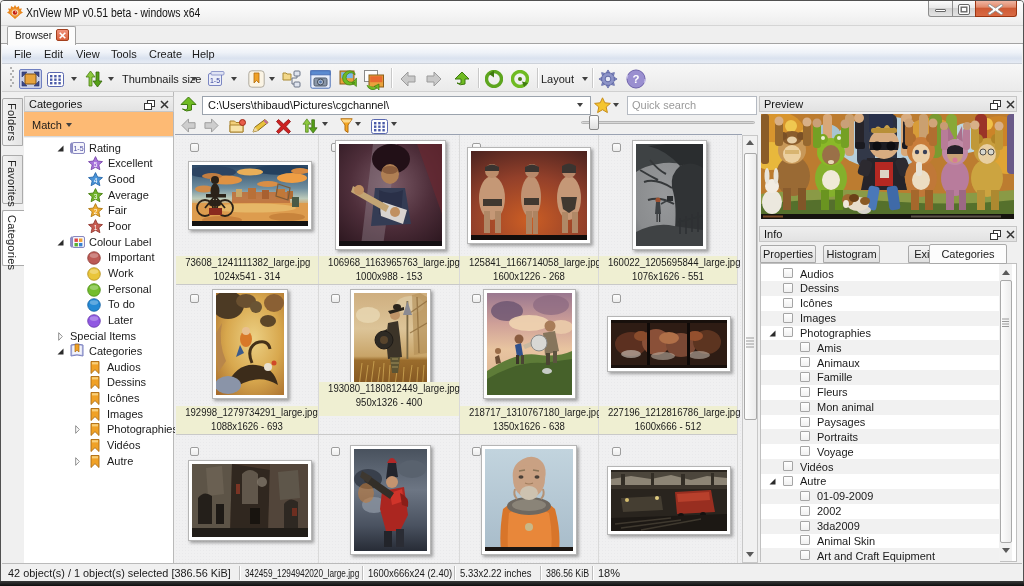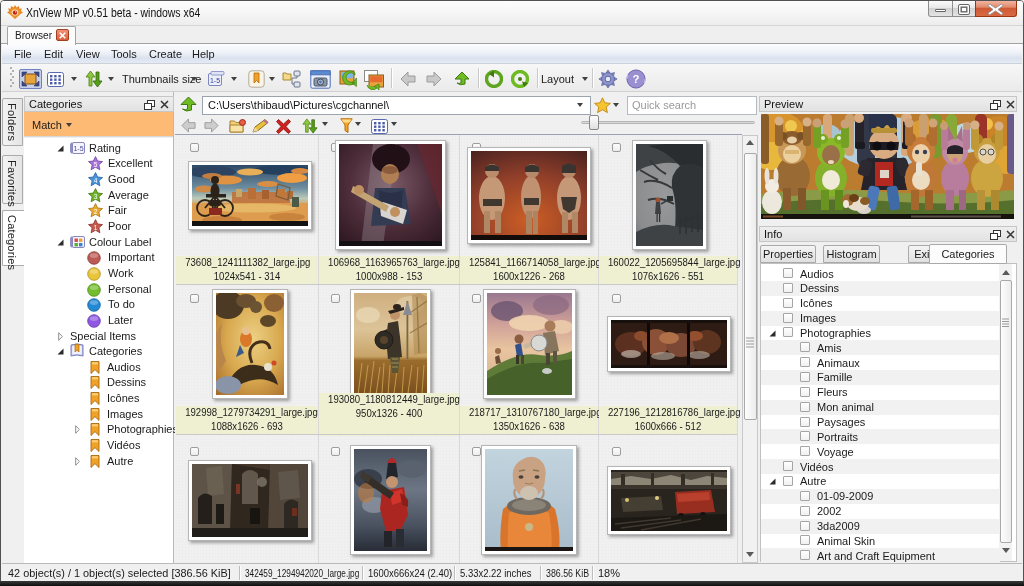--- a/index.html
+++ b/index.html
@@ -872,21 +872,21 @@
     <div>1600x1226 - 268</div>
   </div>
 <div class="band" style="left:599px;top:256px;width:138px;height:27.5px">
     <div>160022_1205695844_large.jpg</div>
     <div>1076x1626 - 551</div>
   </div>
 <div class="band" style="left:176px;top:406px;width:142px;height:27.5px">
     <div>192998_1279734291_large.jpg</div>
     <div>1088x1626 - 693</div>
   </div>
-<div class="band" style="left:319px;top:393px;width:140px;height:43px">
+<div class="band" style="left:319px;top:382px;width:140px;height:34px">
     <div>193080_1180812449_large.jpg</div>
     <div>950x1326 - 400</div>
   </div>
 <div class="band" style="left:460px;top:406px;width:138px;height:27.5px">
     <div>218717_1310767180_large.jpg</div>
     <div>1350x1626 - 638</div>
   </div>
 <div class="band" style="left:599px;top:406px;width:138px;height:27.5px">
     <div>227196_1212816786_large.jpg</div>
     <div>1600x666 - 512</div>

